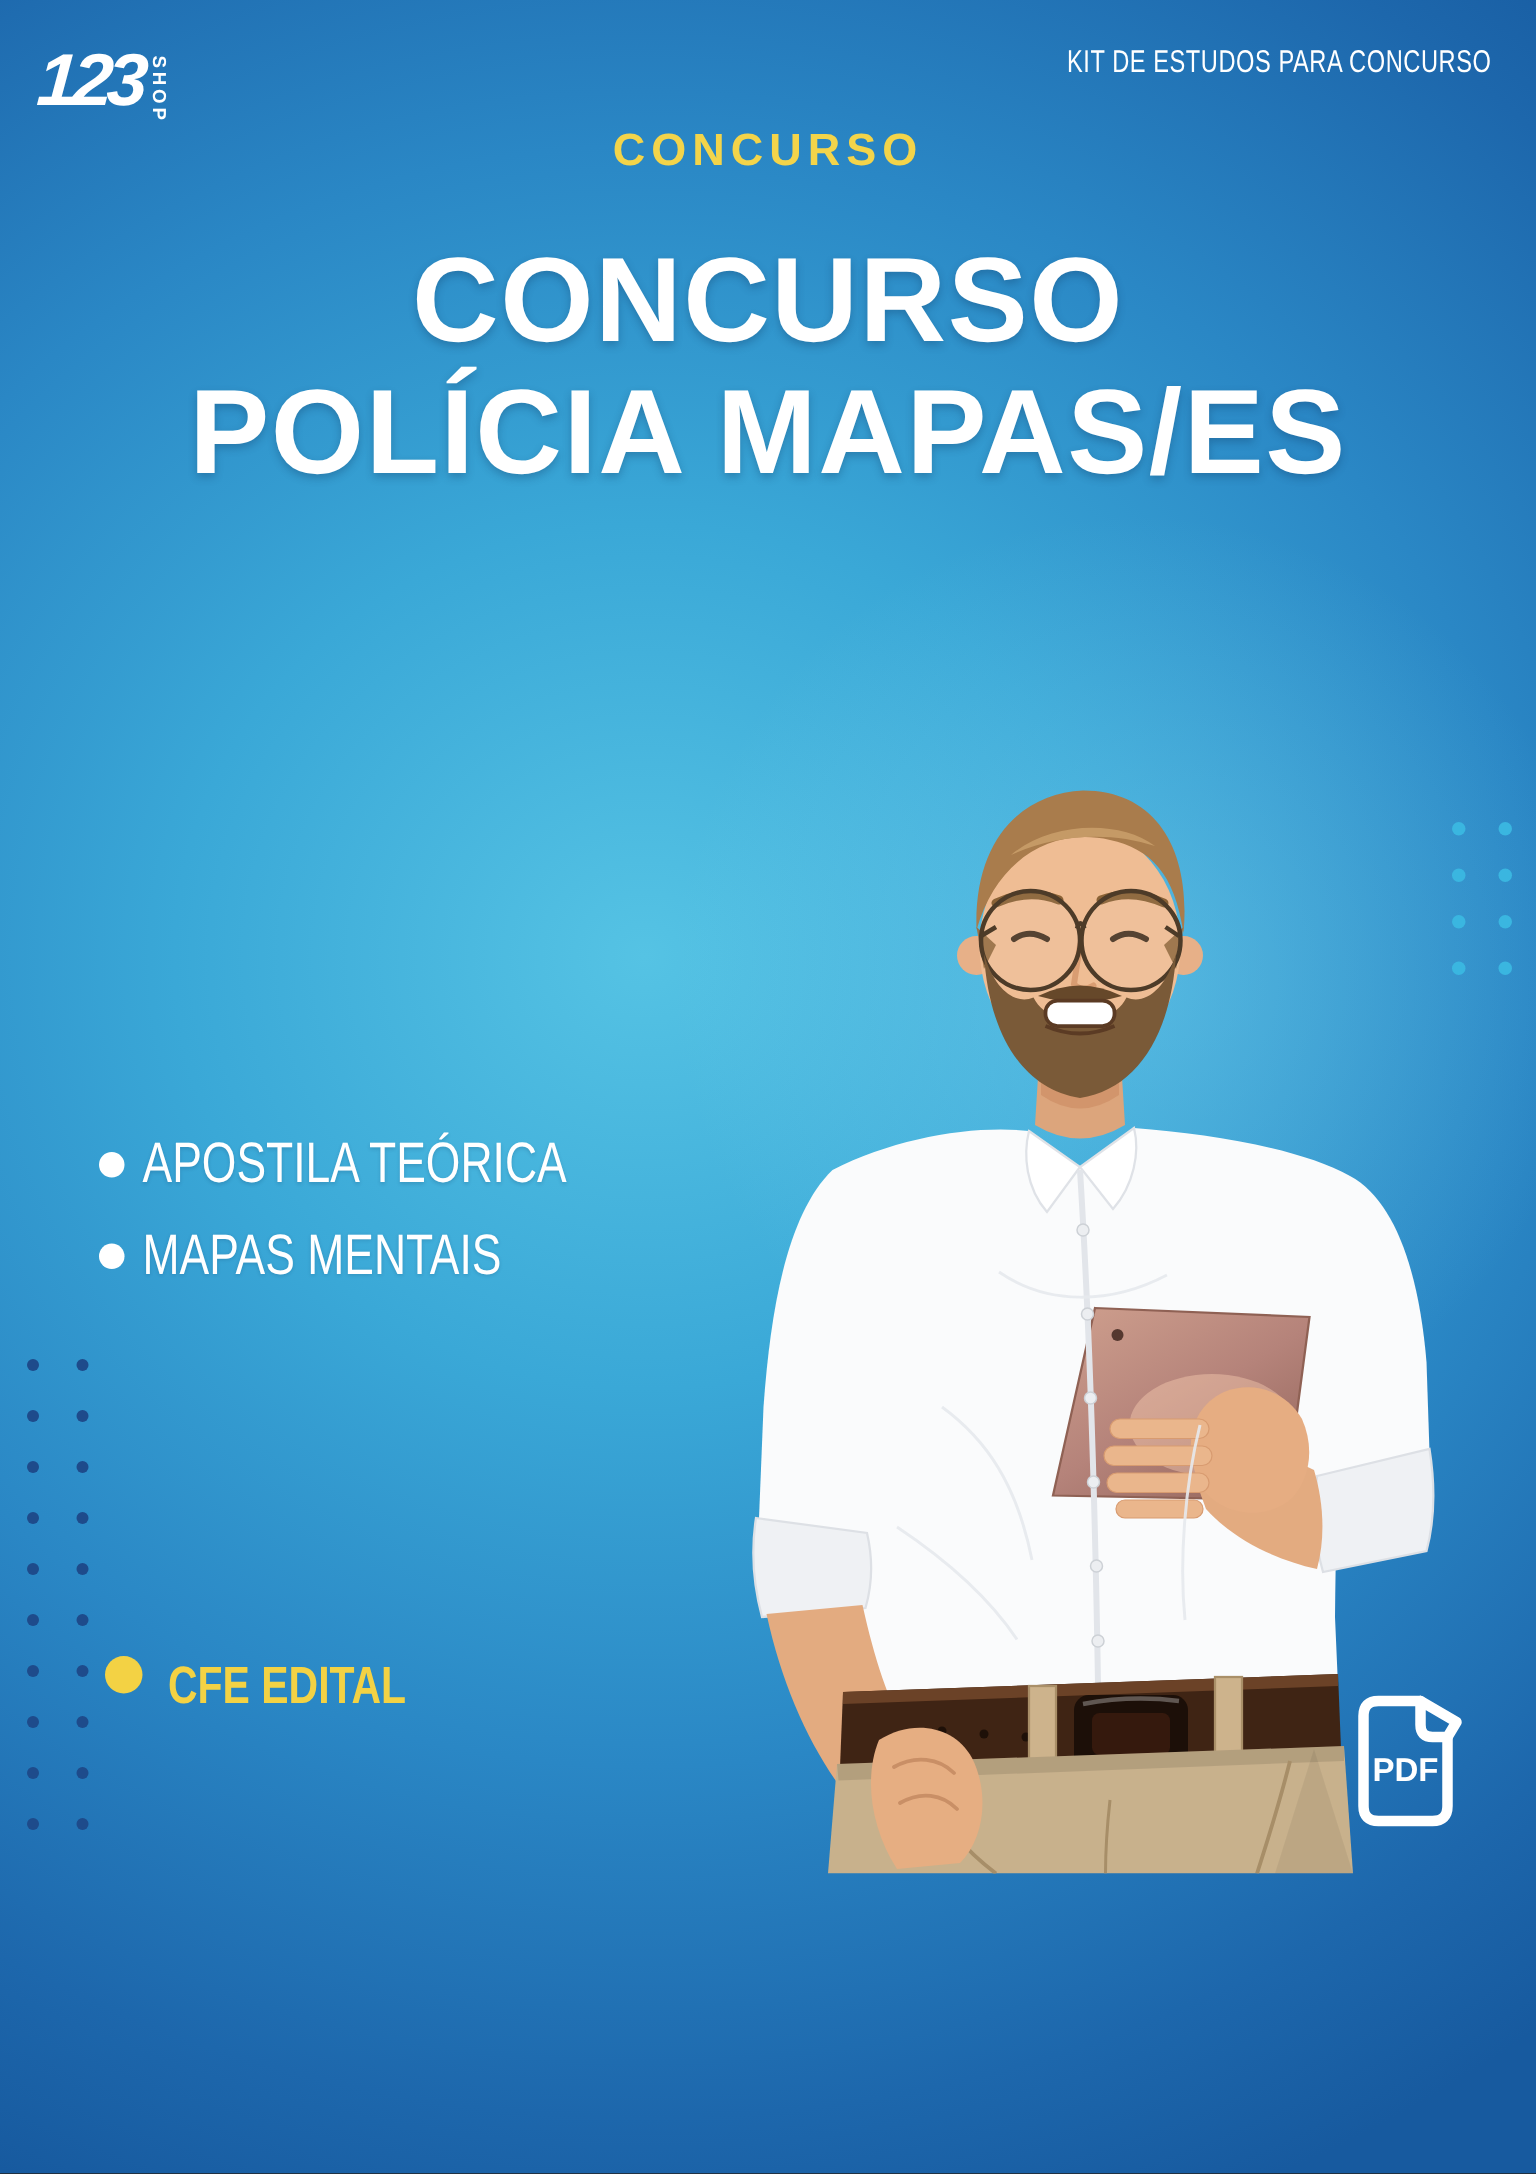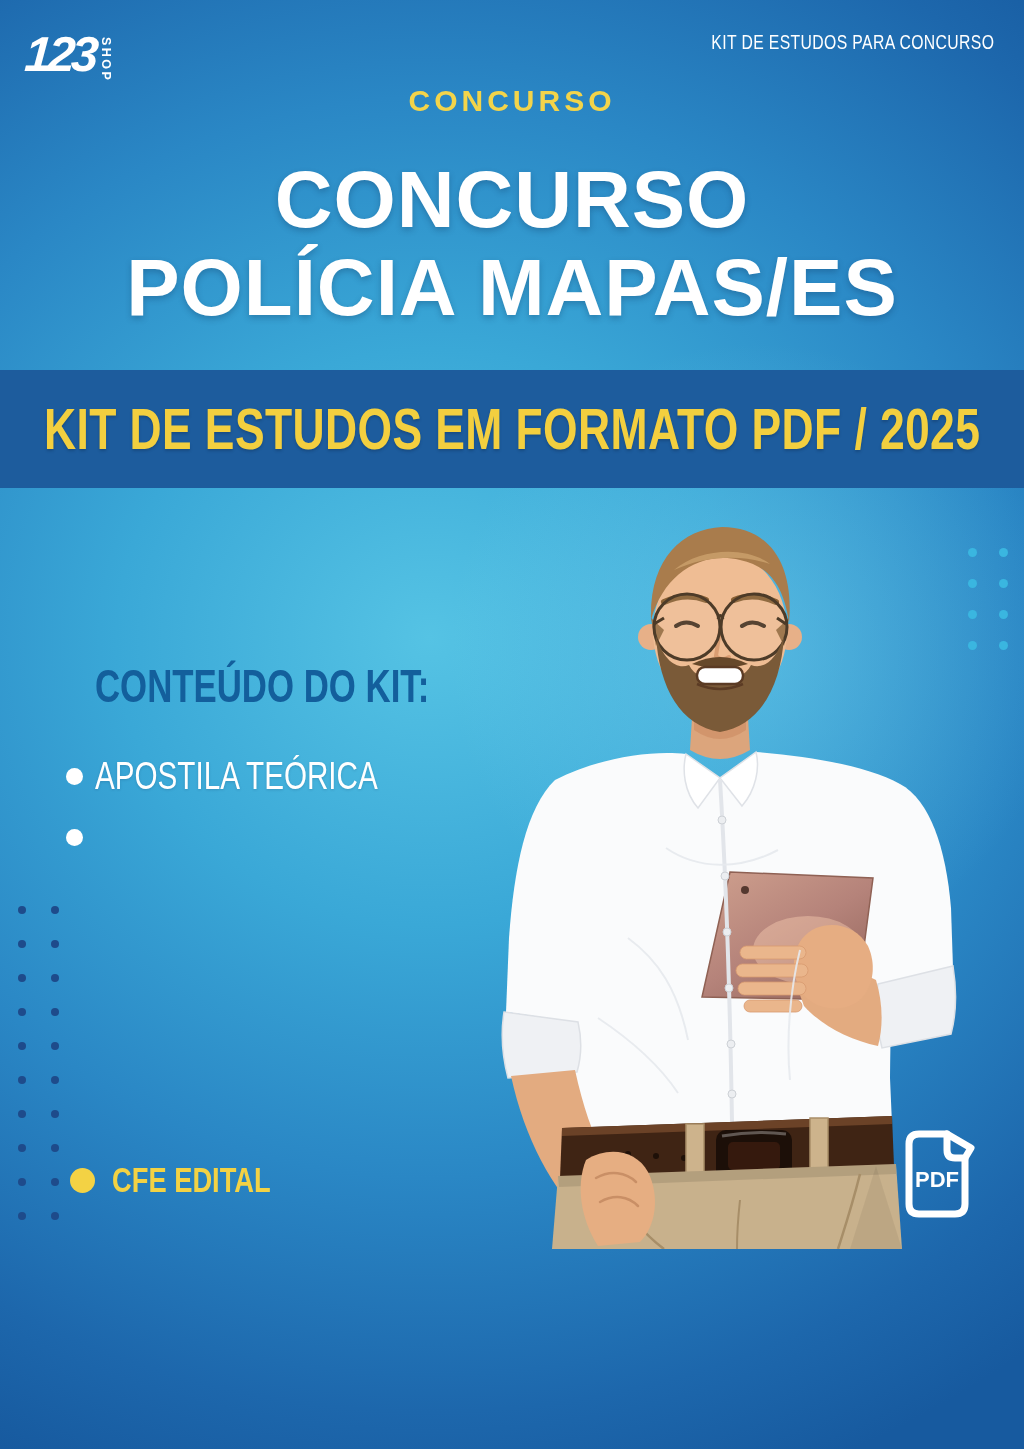--- a/index.html
+++ b/index.html
@@ -24,21 +24,21 @@
   .title{left:0;top:156px;width:100%;text-align:center;color:#fff;font-weight:bold;font-size:80px;line-height:88px;letter-spacing:1px;text-shadow:0 3px 6px rgba(12,44,84,.28);}
   .strip{left:0;top:370px;width:100%;height:118px;background:#1d5c9d;display:flex;align-items:center;justify-content:center;}
   .strip-text{color:#f3cf3f;font-weight:bold;font-size:57px;letter-spacing:.5px;text-shadow:0 2px 3px rgba(10,30,60,.25);}
 
   
   .content-heading{left:95px;top:658px;color:#135f9c;font-weight:bold;font-size:47px;}
   .bullets{left:66px;top:756px;list-style:none;margin:0;padding:0;z-index:4;}
   .bullets li{display:flex;align-items:center;margin-bottom:21px;height:40px;}
   .bdot{width:17px;height:17px;border-radius:50%;background:#fff;margin-right:12px;flex:none;}
   .btext{color:#fff;font-weight:normal;font-size:38px;text-shadow:0 1px 3px rgba(10,40,80,.18);}
-  .cfe{left:70px;top:1160px;display:flex;align-items:center;z-index:4;}
+  .cfe{left:70px;top:1104px;display:flex;z-index:4;}
   .cfe .ydot{width:25px;height:25px;border-radius:50%;background:#f3d244;margin-right:17px;flex:none;}
   .cfe .ytext{color:#f3d244;font-weight:bold;font-size:35px;}
 
   
   .dots{display:grid;z-index:2;}
   .dots-left{left:18px;top:906px;grid-template-columns:repeat(2,8px);column-gap:25px;row-gap:26px;}
   .dots-left .dot{width:8px;height:8px;border-radius:50%;background:#1e4b8b;}
   .dots-right{left:968px;top:548px;grid-template-columns:repeat(2,9px);column-gap:22px;row-gap:22px;}
   .dots-right .dot{width:9px;height:9px;border-radius:50%;background:#3ab6e0;}
 
@@ -63,23 +63,20 @@
     <span class="cond-r">KIT DE ESTUDOS PARA CONCURSO</span>
   </div>
 
   <div class="abs eyebrow">CONCURSO</div>
 
   <div class="abs title">
     <div>CONCURSO</div>
     <div>POLÍCIA MAPAS/ES</div>
   </div>
 
-  <div class="abs strip">
-    <div class="strip-text"><span class="cond-c">KIT DE ESTUDOS EM FORMATO PDF / 2025</span></div>
-  </div>
 
   <div class="abs dots dots-right" id="dots-right">
       <div class="dot"></div>
       <div class="dot"></div>
       <div class="dot"></div>
       <div class="dot"></div>
       <div class="dot"></div>
       <div class="dot"></div>
       <div class="dot"></div>
       <div class="dot"></div>
@@ -204,30 +201,28 @@
     <path d="M80,658 L418,646 L418,656 L81,669 Z" fill="rgba(0,0,0,0.1)"></path>
     <path d="M398,648 L424,731 L372,731 Z" fill="rgba(0,0,0,0.06)"></path>
     <path d="M136,670 C150,698 166,716 186,731" stroke="#a78e68" stroke-width="2.5" fill="none"></path>
     <path d="M382,656 C374,688 366,712 360,731" stroke="#a78e68" stroke-width="2.5" fill="none"></path>
     <path d="M262,682 C260,700 259,716 259,731" stroke="#a78e68" stroke-width="2" fill="none"></path>
 
     <path d="M108,642 C130,628 158,632 170,654 C182,678 178,708 162,724 L120,728 C102,700 98,666 108,642 Z" fill="#e6ae82"></path>
     <path d="M118,660 C132,652 148,654 158,664 M122,684 C136,676 150,678 160,688" stroke="#c98f66" stroke-width="2.5" fill="none" stroke-linecap="round"></path>
   </svg>
 
-  <div class="abs content-heading">
-    <span class="cond" style="transform:scaleX(.74);">CONTEÚDO DO KIT:</span>
-  </div>
   <ul class="abs bullets">
     <li>
       <span class="bdot"></span>
       <span class="btext"><span class="cond">APOSTILA TEÓRICA</span></span>
     </li>
     <li>
       <span class="bdot"></span>
+      <span class="btext"><span class="cond">MAPAS MENTAIS</span></span>
     </li>
   </ul>
   <div class="abs cfe">
     <span class="ydot"></span>
     <span class="ytext"><span class="cond">CFE EDITAL</span></span>
   </div>
 
   <svg class="abs pdf-badge" width="82" height="96" viewBox="0 0 82 96">
     <path d="M50,8 H22 Q12,8 12,18 V78 Q12,88 22,88 H58 Q68,88 68,78 V32" fill="none" stroke="#ffffff" stroke-width="7" stroke-linecap="round" stroke-linejoin="round"></path>
     <path d="M50,8 L50,24 Q50,32 58,32 L68,32 M50,8 L74,22 L68,32" fill="none" stroke="#ffffff" stroke-width="7" stroke-linecap="round" stroke-linejoin="round"></path>

